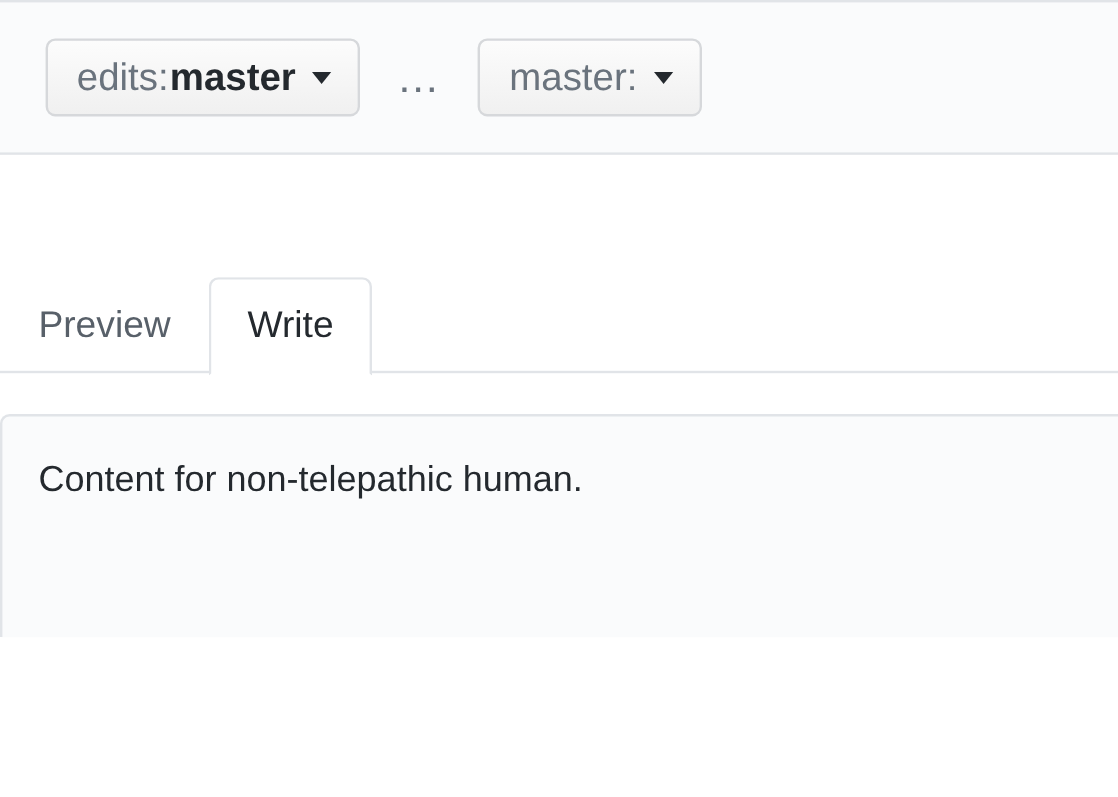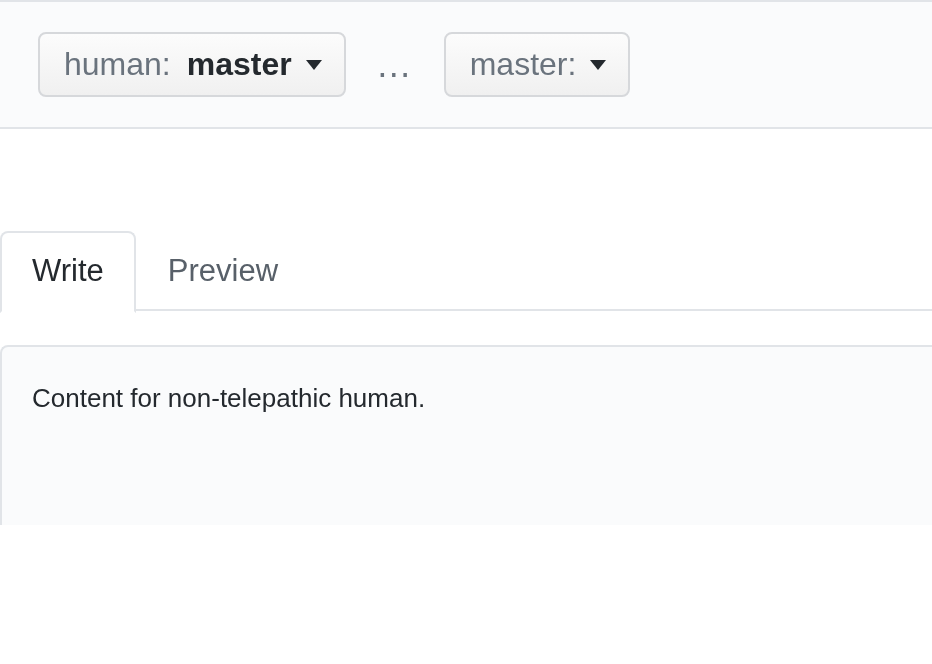--- a/index.html
+++ b/index.html
@@ -35,21 +35,21 @@
       cursor: pointer;
       white-space: nowrap;
     }
     .branch-select .label {
       color: #6a737d;
       font-weight: 400;
     }
     .branch-select .value {
       color: #24292e;
       font-weight: 700;
-      margin-left: 16px;
+      margin-left: 1px;
     }
     .branch-select .caret {
       margin-left: 14px;
       display: inline-block;
       width: 0;
       height: 0;
       border-left: 8px solid transparent;
       border-right: 8px solid transparent;
       border-top: 10px solid #24292e;
       vertical-align: middle;
@@ -152,47 +152,47 @@
       margin-bottom: -2px;
     }
     .comment-box {
       margin-top: 34px;
       border: 2px solid #e1e4e8;
       border-right: none;
       border-bottom: none;
       border-radius: 8px 0 0 0;
       background: #fafbfc;
       padding: 36px 30px 80px 30px;
-      font-size: 26px;
+      font-size: 30px;
       color: #24292e;
       min-height: 180px;
       width: 100%;
       font-family: inherit;
       outline: none;
       resize: none;
     }
   </style>
 </head>
 <body>
 
 <div class="compare-bar">
   <div class="branch-select">
-    <span class="label">human: </span>
+    <span class="label">edits: </span>
     <span class="value">master</span>
     <span class="caret"></span>
   </div>
   <span class="ellipsis">…</span>
   <div class="branch-select">
     <span class="label">master: </span>
     <span class="caret"></span>
   </div>
 </div>
 
 <div class="main-area">
   <div class="form-col">
     <div class="speech-pointer"></div>
     <div class="tabs-row">
+      <div class="tab">Preview</div>
       <div class="tab active">Write</div>
-      <div class="tab">Preview</div>
     </div>
     <textarea class="comment-box" style="">Content for non-telepathic human.</textarea>
   </div>
 </div>
 
 </body></html>

